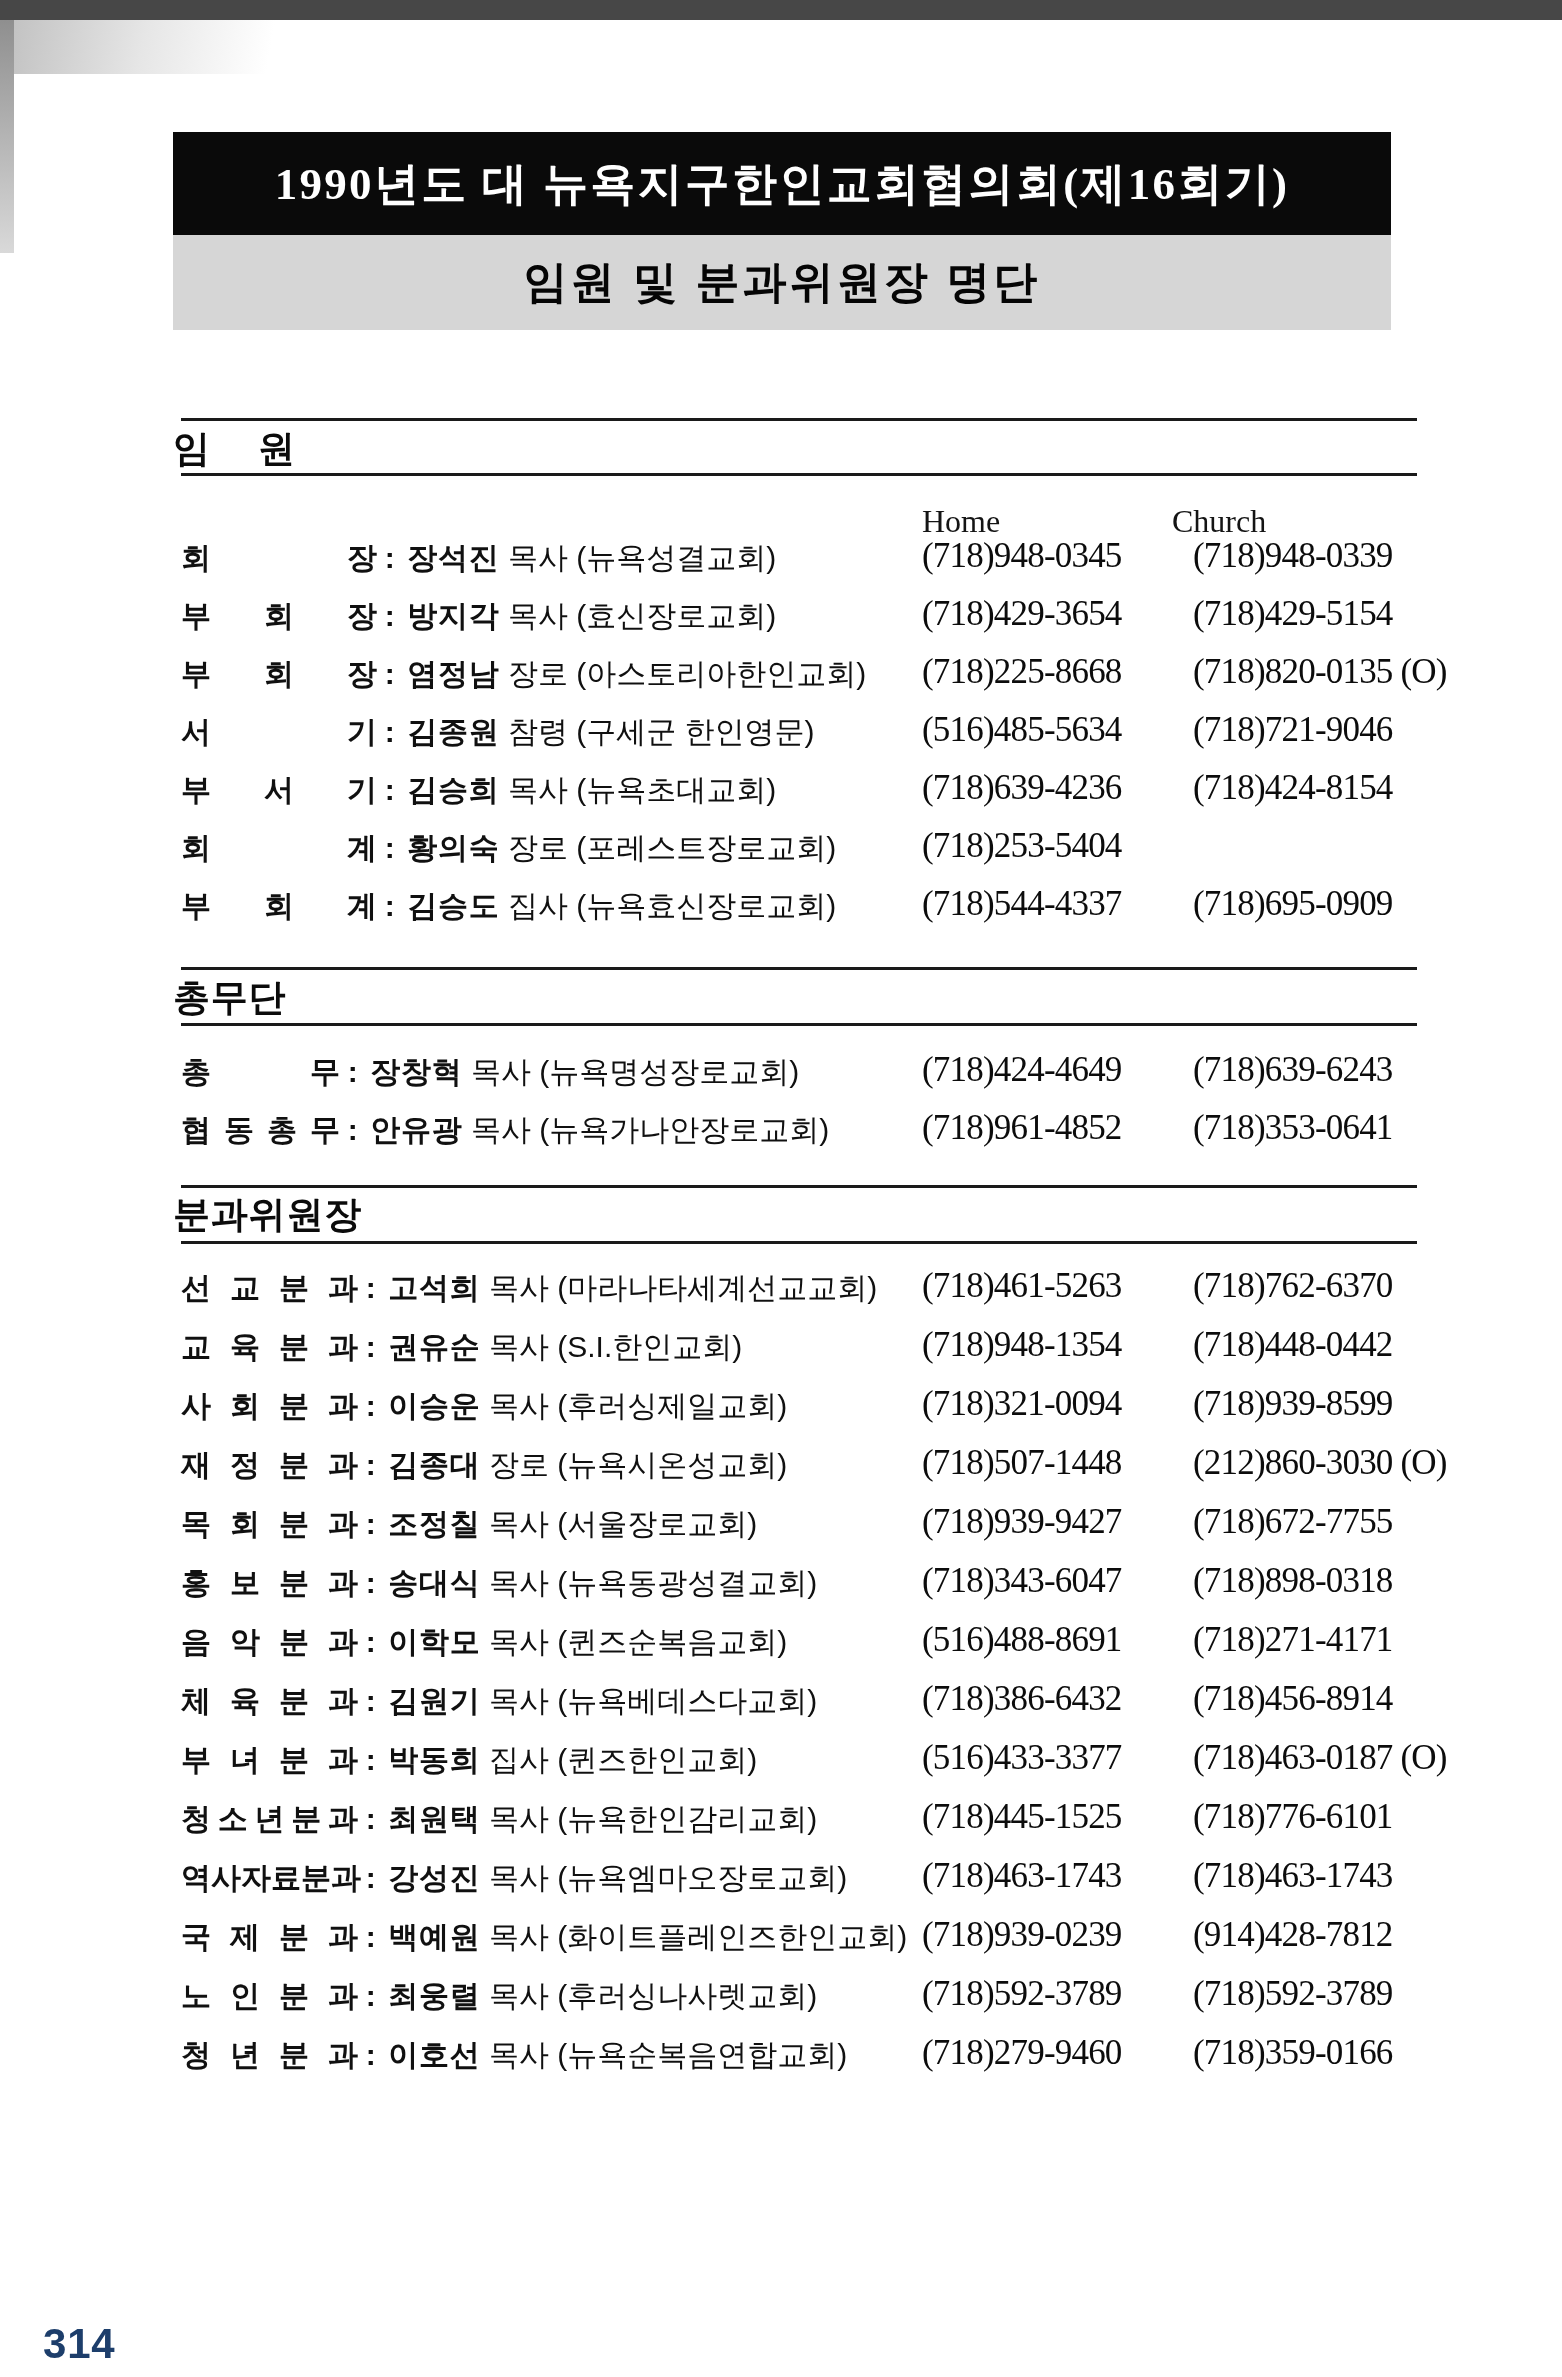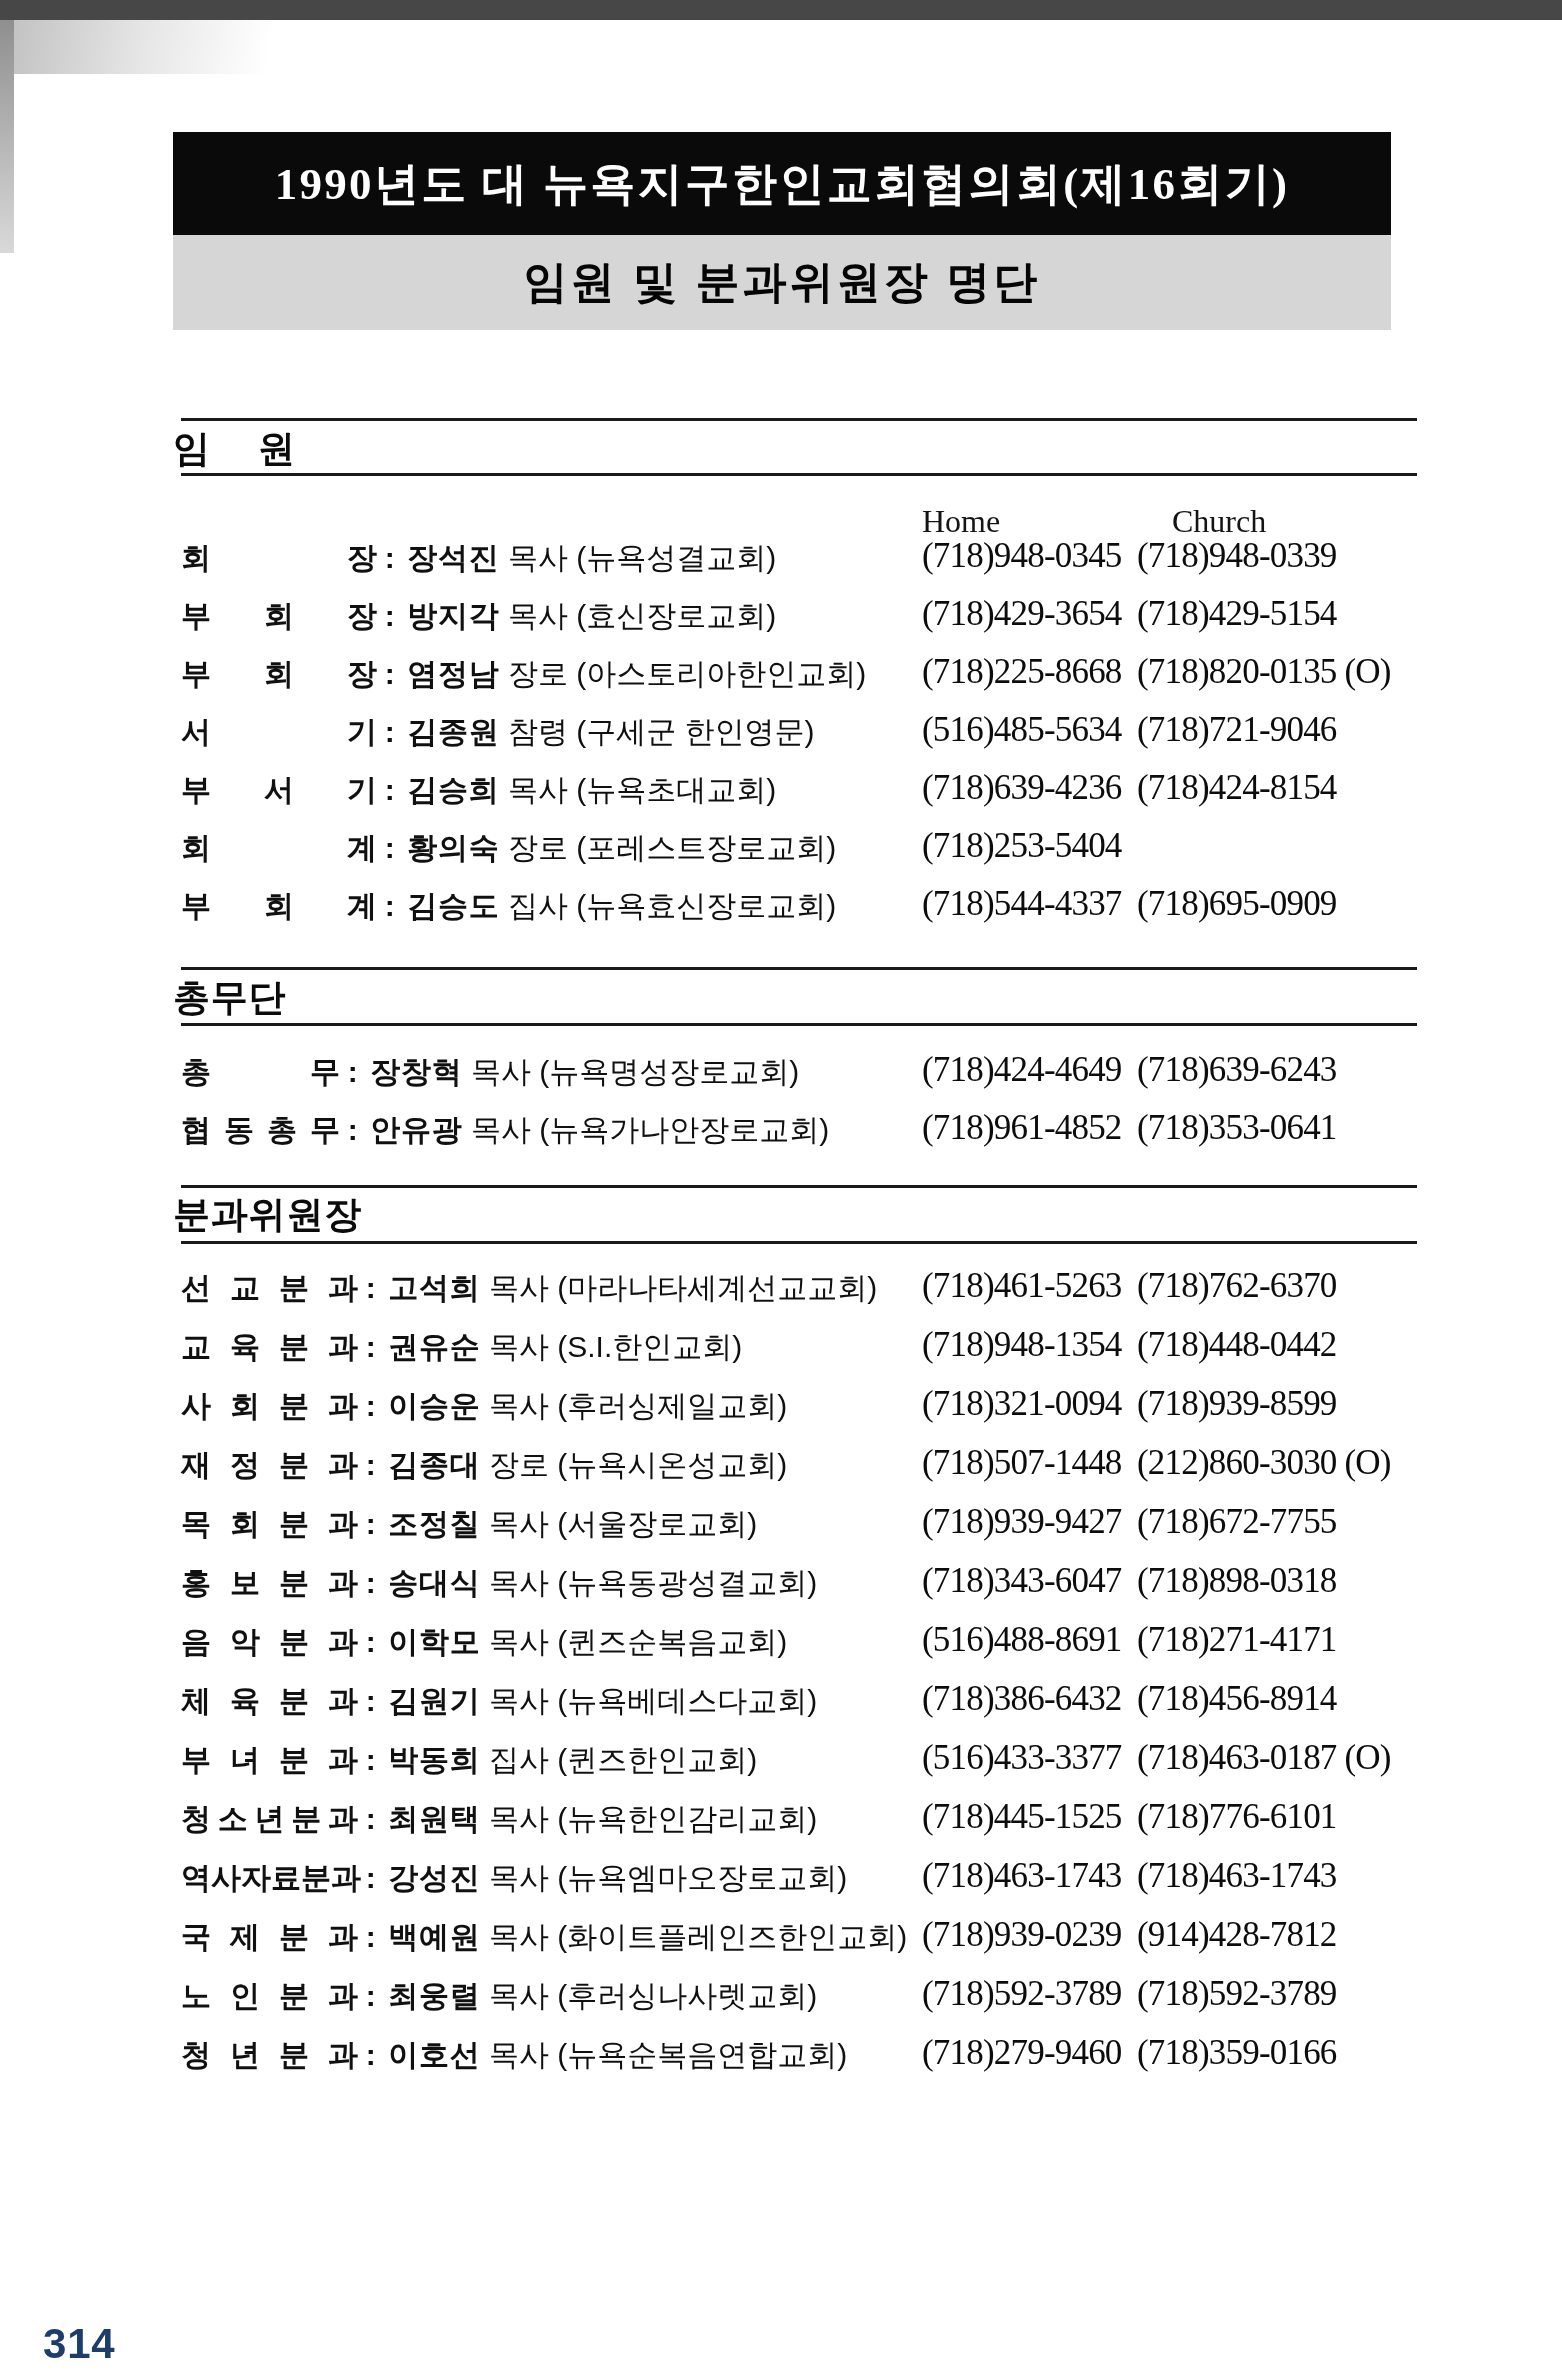--- a/index.html
+++ b/index.html
@@ -55,21 +55,21 @@
   .s0 .role{width:196px;}
   .s1 .role{width:159px;}
   .s2 .role{width:177px;}
   .colon{display:inline-block;margin:0 12.4px 0 7.8px;font-weight:700;}
   .nm{font-weight:800;letter-spacing:0.8px;font-family:Liberation Serif, serif;}
   .tt{font-weight:500;}
   .church-nm{font-weight:500;}
   .phone{position:absolute;top:-2.3px;font-family:"Liberation Serif",serif;
     font-size:35px;color:#0c0c0c;letter-spacing:-0.8px;}
   .phone.home{left:741px;}
-  .phone.church-ph{left:956px;text-align:center;}
+  .phone.church-ph{left:1012px;text-align:center;}
 
   
   .footer-page{position:absolute;left:43px;top:2320px;font-size:42px;font-weight:700;
     color:var(--footer);letter-spacing:0.8px;}
   .footer-text{position:absolute;left:149px;top:2334px;font-size:27px;font-weight:500;
     color:var(--footer);letter-spacing:0.8px;white-space:nowrap;}
 </style>
 </head>
 <body>
 

